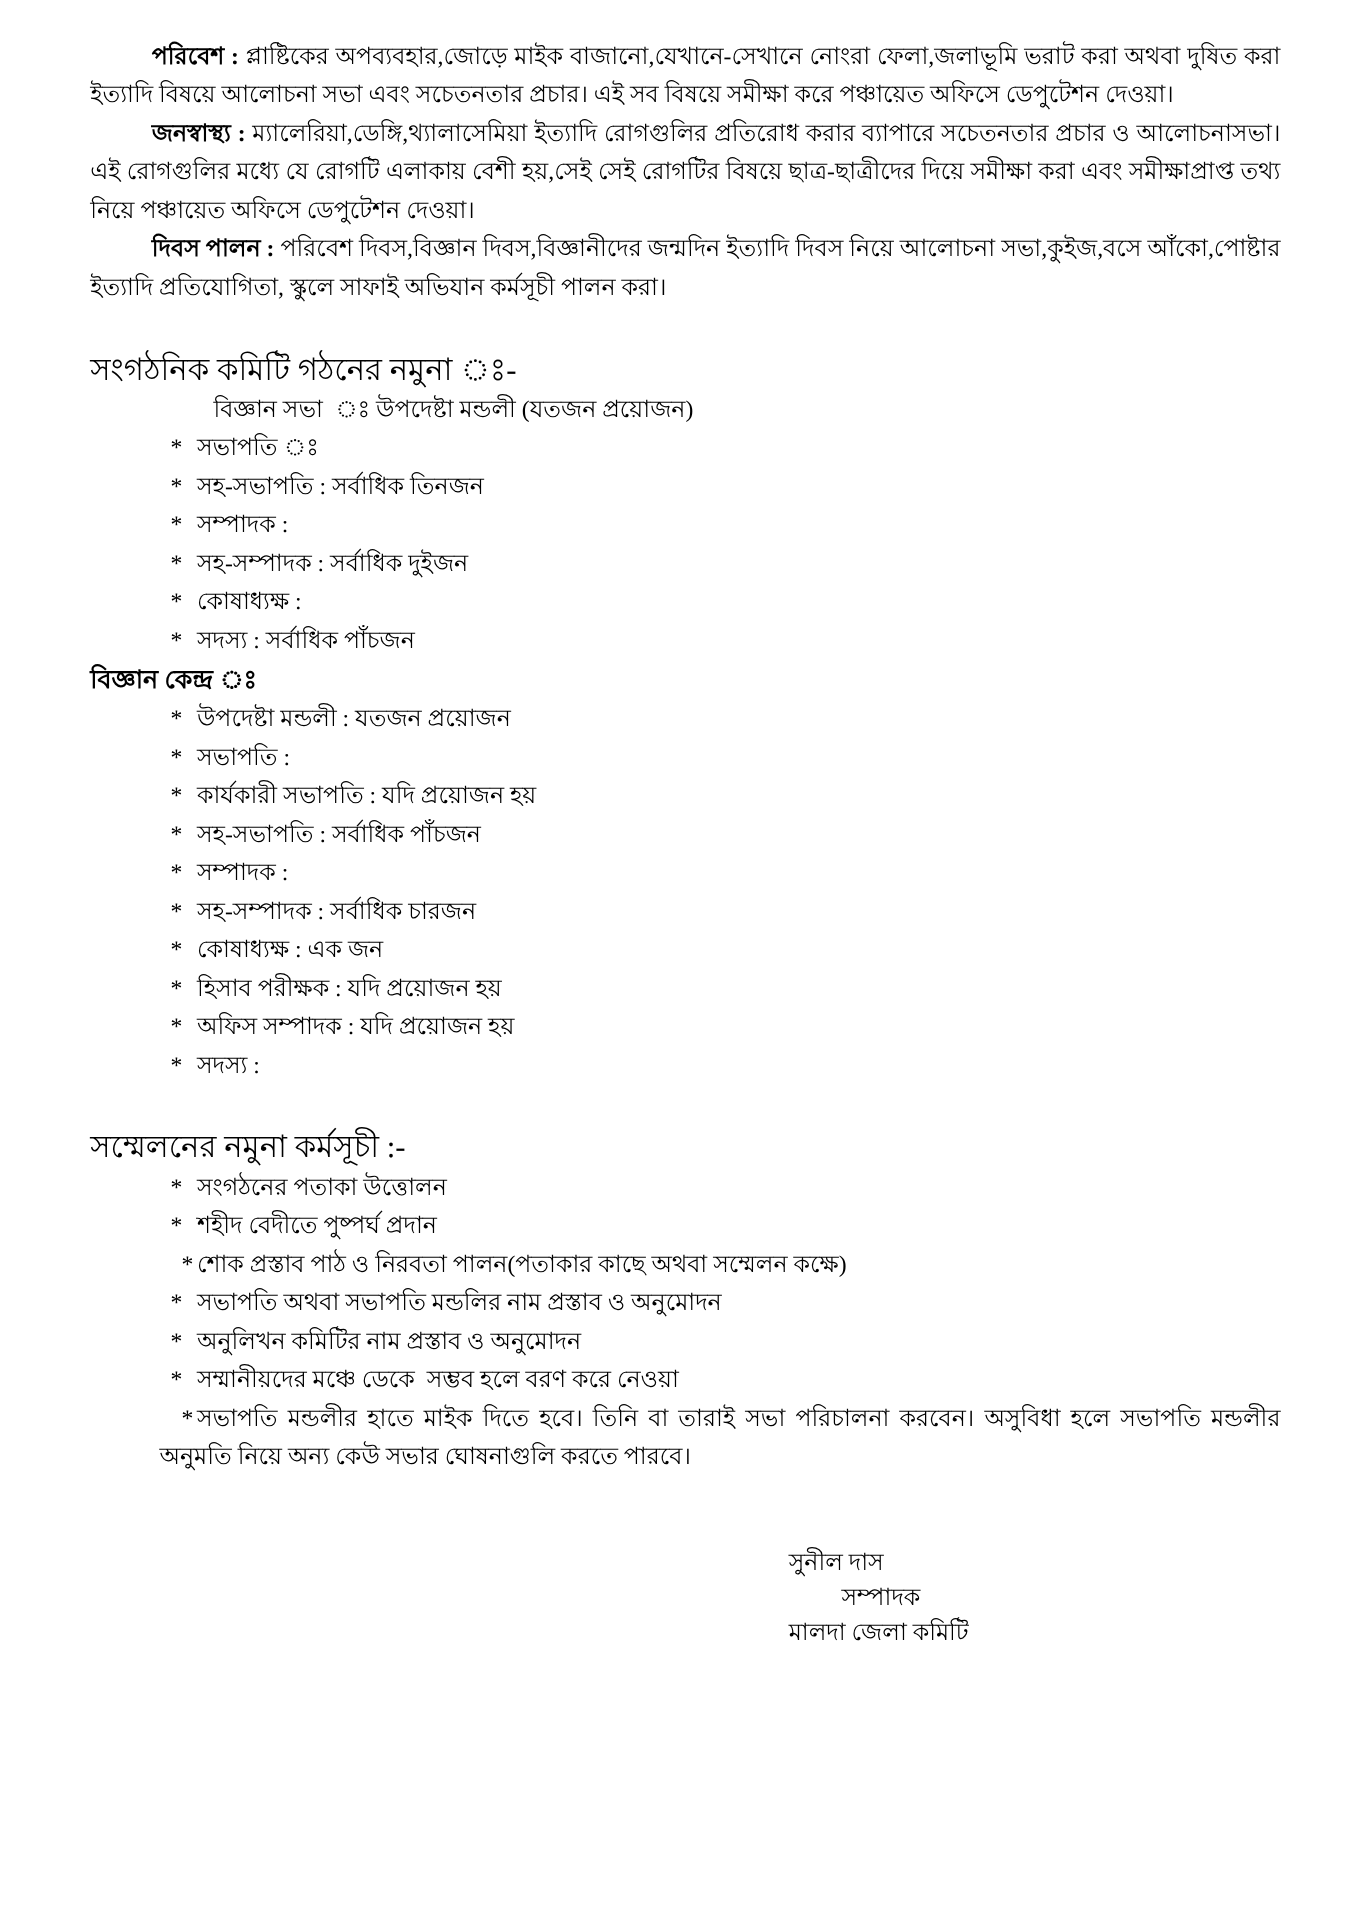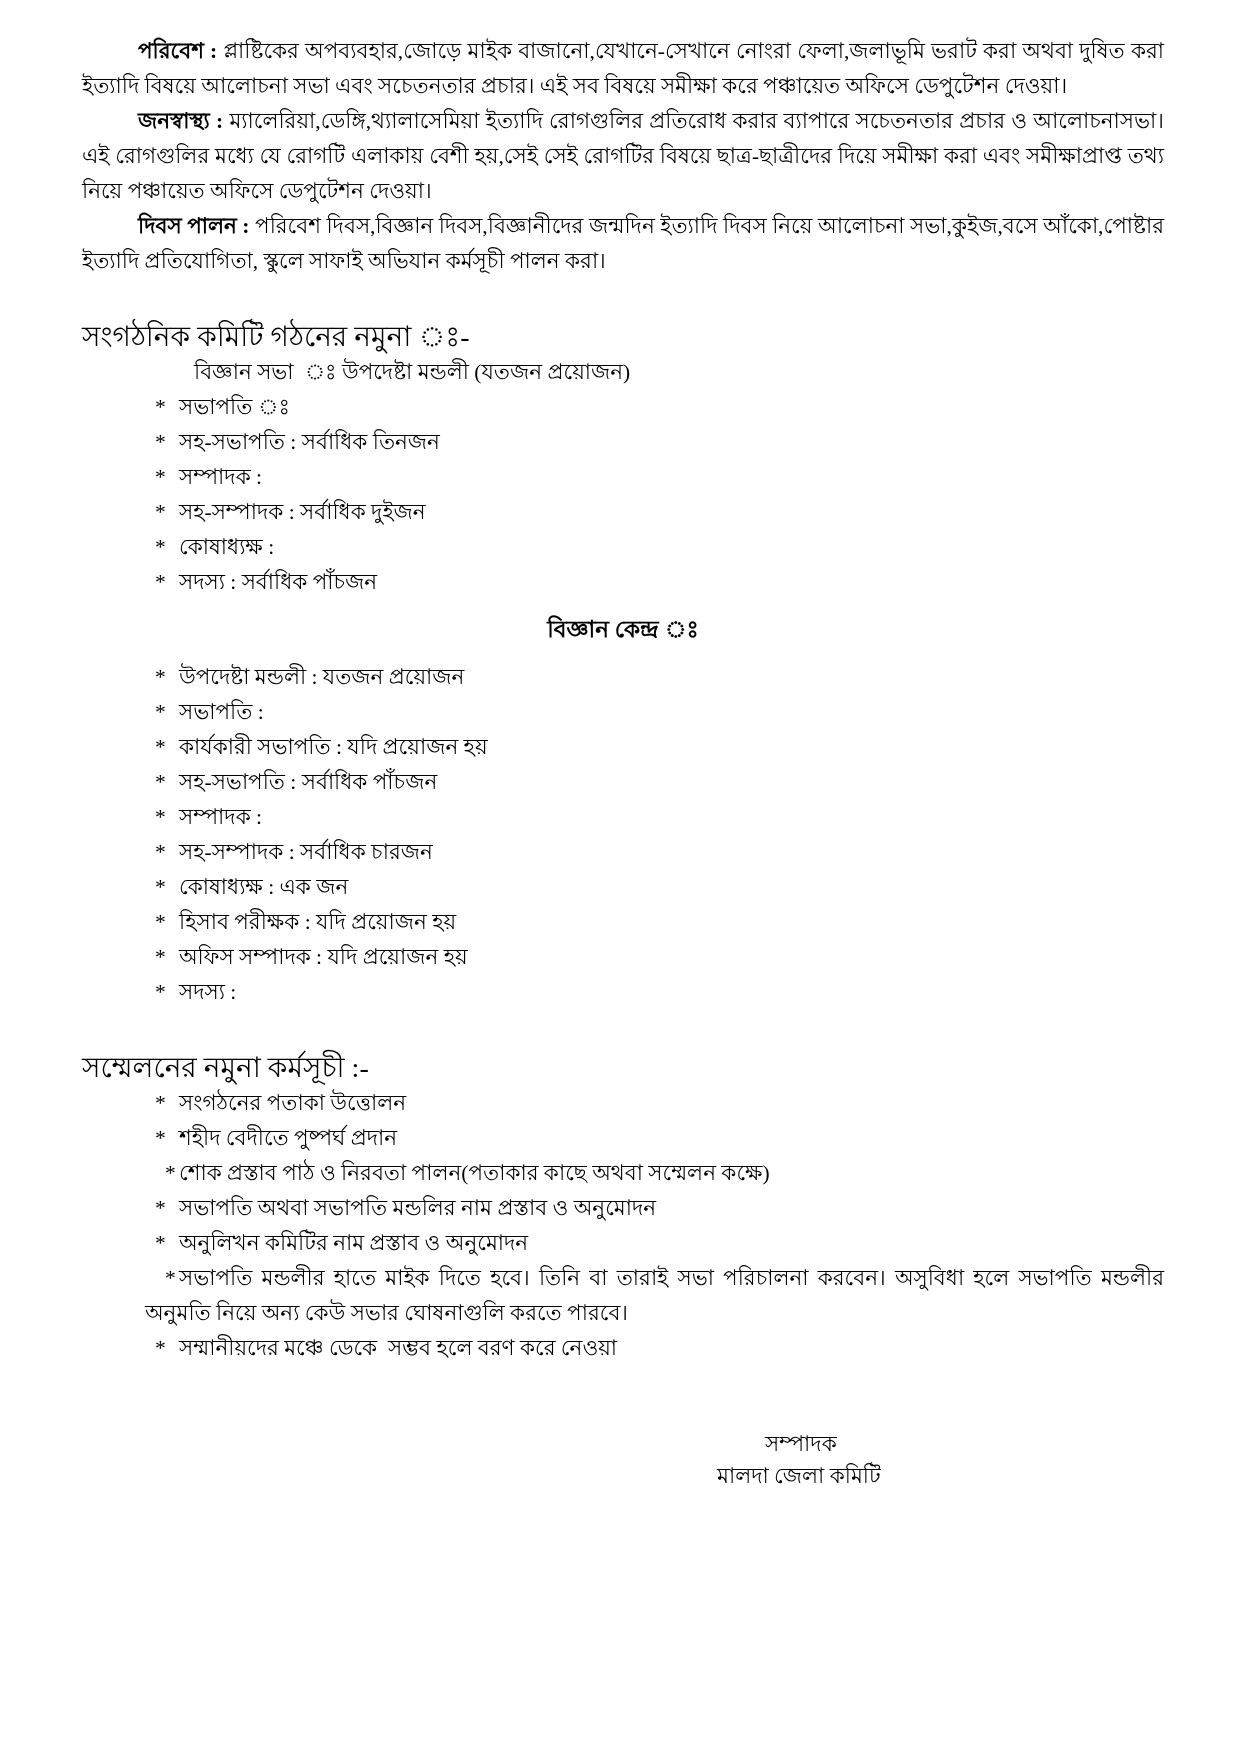--- a/index.html
+++ b/index.html
@@ -42,22 +42,21 @@
   }
   .li .star { display:inline-block; width:24px; }
   .li.wraps {
     margin-left:63px;
     text-indent:10px;
   }
   .heading2 {
     font-weight:bold;
     font-size:23px;
     line-height:36px;
-    margin:12px;
-    text-align:center;
+    margin:0;
   }
   .note {
     line-height:35px;
     margin:0;
   }
 
   .signature {
     margin-top:62px;
     margin-left:635px;
     line-height:32px;
@@ -106,22 +105,23 @@
 
 
   <div class="heading1">সম্মেলনের নমুনা কর্মসূচী :-</div>
 
   <div class="list">
     <div class="li"><span class="star">*</span><span>সংগঠনের পতাকা উত্তোলন</span></div>
     <div class="li"><span class="star">*</span><span>শহীদ বেদীতে পুষ্পর্ঘ প্রদান</span></div>
     <div class="li wraps"><span class="star">*</span><span>শোক প্রস্তাব পাঠ ও নিরবতা পালন(পতাকার কাছে অথবা সম্মেলন কক্ষে)</span></div>
     <div class="li"><span class="star">*</span><span>সভাপতি অথবা সভাপতি মন্ডলির নাম প্রস্তাব ও অনুমোদন</span></div>
     <div class="li"><span class="star">*</span><span>অনুলিখন কমিটির নাম প্রস্তাব ও অনুমোদন</span></div>
+    <div class="li"><span class="star">*</span><span>সম্মানীয়দের মঞ্চে ডেকে  সম্ভব হলে বরণ করে নেওয়া</span></div>
     <div class="li wraps"><span class="star">*</span><span>সভাপতি মন্ডলীর হাতে মাইক দিতে হবে। তিনি বা তারাই সভা পরিচালনা করবেন। অসুবিধা হলে সভাপতি মন্ডলীর অনুমতি নিয়ে অন্য কেউ সভার ঘোষনাগুলি করতে পারবে।</span></div>
-    <div class="li"><span class="star">*</span><span>সম্মানীয়দের মঞ্চে ডেকে  সম্ভব হলে বরণ করে নেওয়া</span></div>
   </div>
 
   <div class="signature">
+    <div class="sig-line">সুনীল দাস</div>
     <div class="sig-line indent">সম্পাদক</div>
     <div class="sig-line">মালদা জেলা কমিটি</div>
   </div>
 
 </div>
 
 </body></html>

